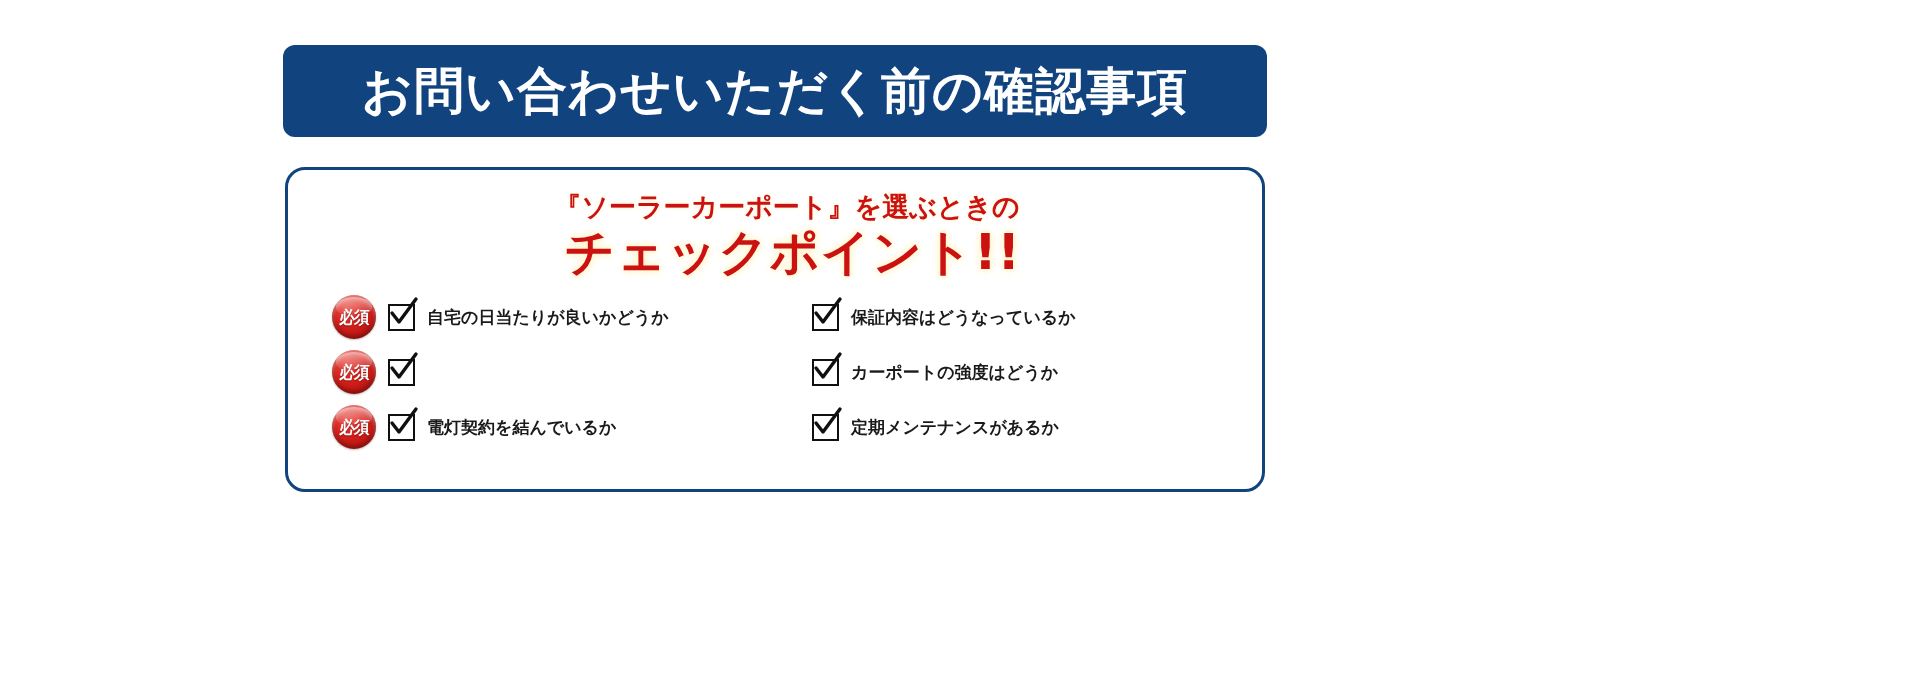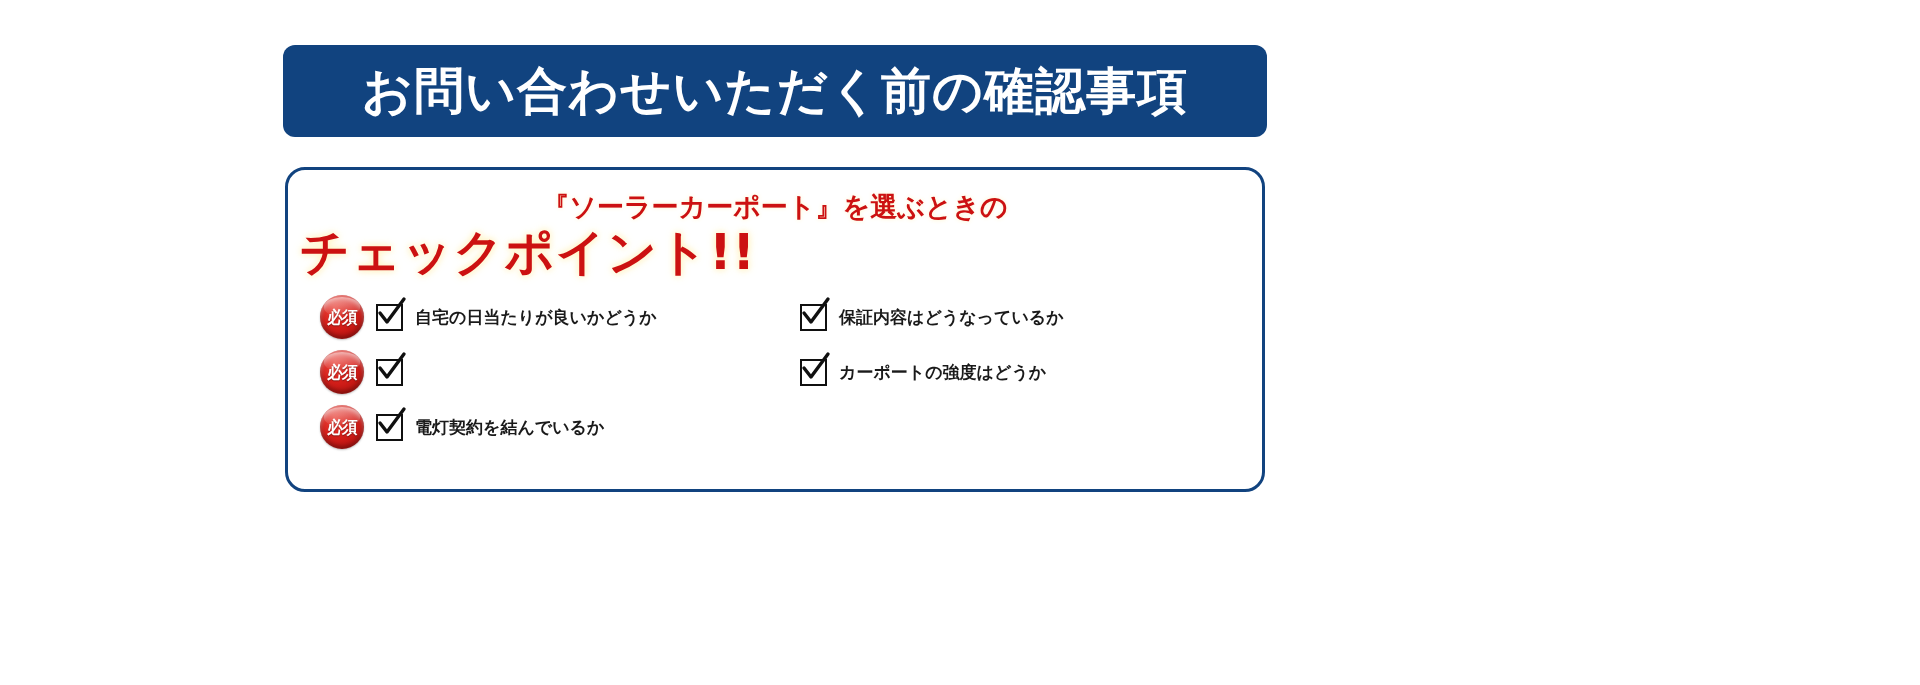--- a/index.html
+++ b/index.html
@@ -55,20 +55,21 @@
     border: 3px solid #11437f;
     border-radius: 20px;
     background: #ffffff;
     box-sizing: border-box;
   }
 
   .card-inner {
     position: relative;
     width: 100%;
     height: 100%;
+    margin-left: 12px;
   }
 
   .sub-heading {
     position: absolute;
     left: 0;
     right: 0;
     top: 22px;
     text-align: center;
     color: #cc1111;
     font-size: 27px;
@@ -77,21 +78,21 @@
     letter-spacing: 0px;
     font-family: "DejaVu Sans", "Liberation Sans", sans-serif;
     text-shadow: 0 0 4px rgba(255, 244, 200, 0.95);
   }
 
   .main-heading {
     position: absolute;
     left: 12px;
     right: 0;
     top: 56px;
-    text-align: left;
+    text-align: center;
     color: #cc1111;
     font-size: 49px;
     font-weight: 700;
     line-height: 1.1;
     letter-spacing: 1px;
     font-family: "DejaVu Sans", "Liberation Sans", sans-serif;
     text-shadow: 0 0 6px rgba(255, 243, 190, 0.98), 0 0 10px rgba(255, 243, 190, 0.8);
   }
 
   
@@ -276,20 +277,29 @@
           <div class="check-row">
             <div class="checkbox">
               <span class="box"></span>
               <svg viewBox="0 0 34 34" aria-hidden="true">
                 <path d="M6 16 L13 25 L30 2" fill="none" stroke="#101010" stroke-width="3.4" stroke-linecap="round" stroke-linejoin="round"></path>
               </svg>
             </div>
             <div class="check-label">カーポートの強度はどうか</div>
           </div>
 
+          <div class="check-row">
+            <div class="checkbox">
+              <span class="box"></span>
+              <svg viewBox="0 0 34 34" aria-hidden="true">
+                <path d="M6 16 L13 25 L30 2" fill="none" stroke="#101010" stroke-width="3.4" stroke-linecap="round" stroke-linejoin="round"></path>
+              </svg>
+            </div>
+            <div class="check-label">定期メンテナンスがあるか</div>
+          </div>
 
         </div>
 
       </div>
     </div>
   </div>
 
 </div>
 
 </body></html>

